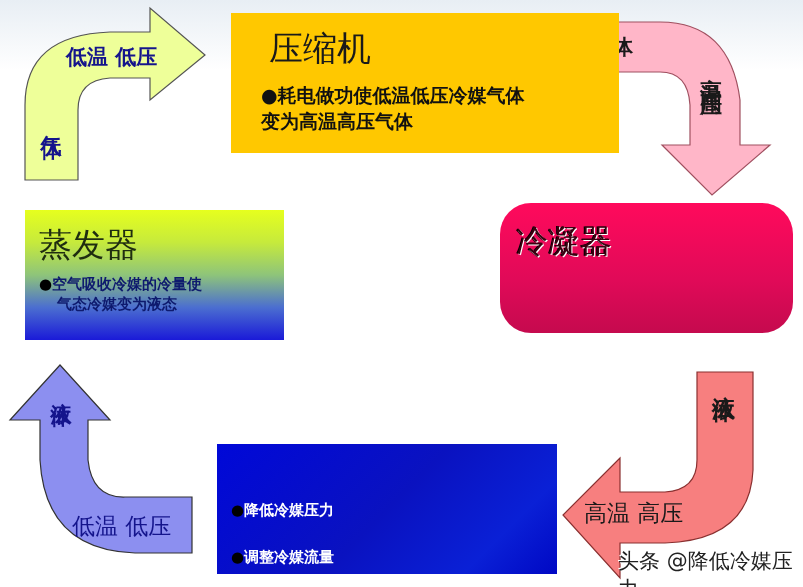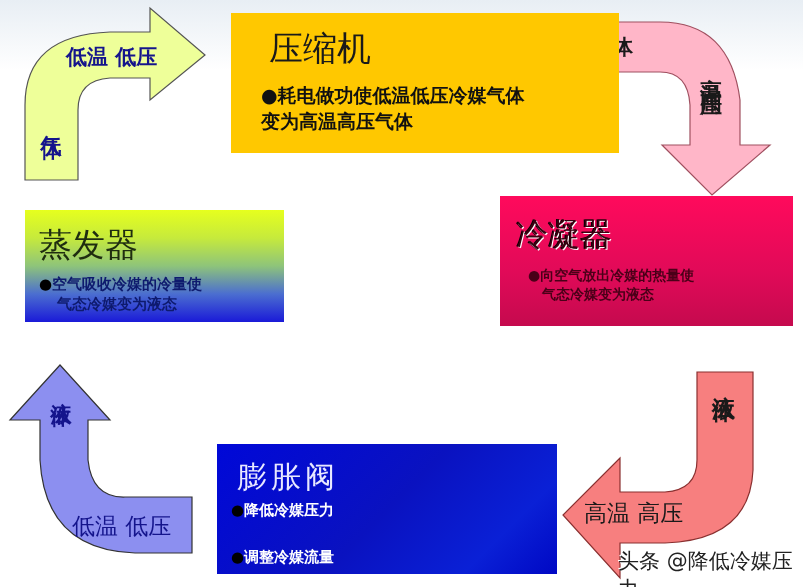--- a/index.html
+++ b/index.html
@@ -9,27 +9,27 @@
       font-family: "DejaVu Sans", sans-serif;
     }
     .box { position: absolute; box-sizing: border-box; }
     .title { position: absolute; font-family: "DejaVu Serif", serif; line-height: 1; }
     .desc { position: absolute; font-weight: bold; line-height: 1.35; }
 
     #compressor { left: 231px; top: 13px; width: 388px; height: 140px; background: #ffc800; }
     #compressor .title { left: 38px; top: 18px; font-size: 34px; color: #1a1a1a; }
     #compressor .desc { left: 30px; top: 70px; font-size: 19px; color: #111; }
 
-    #condenser { left: 500px; top: 196px; width: 293px; height: 130px;
-      background: linear-gradient(180deg, #ff0a5c 0%, #e00a58 60%, #c50a4e 100%); }
+    #condenser { left: 500px; top: 203px; width: 293px; height: 130px;
+      background: linear-gradient(180deg, #ff0a5c 0%, #e00a58 60%, #c50a4e 100%); border-radius: 31px; }
     #condenser .title { left: 16px; top: 22px; font-size: 32px; color: #3a0010;
       text-shadow: 1px 1px 0 #fff, -1px 0 0 #000; }
     #condenser .desc { left: 28px; top: 70px; font-size: 14px; color: #4a0018; }
 
-    #evaporator { left: 25px; top: 210px; width: 259px; height: 112px;
+    #evaporator { left: 25px; top: 210px; width: 259px; height: 130px;
       background: linear-gradient(180deg, #e6ff1e 0%, #c6ea3c 25%, #8ec47a 50%, #4b6ed0 75%, #1a1ad8 100%); }
     #evaporator .title { left: 14px; top: 18px; font-size: 33px; color: #1f2d10; }
     #evaporator .desc { left: 14px; top: 64px; font-size: 15px; color: #0e1a6e; }
 
     #expansion { left: 217px; top: 444px; width: 340px; height: 130px;
       background: linear-gradient(135deg, #0008d8 0%, #0a12c0 50%, #0a20d6 80%, #0008c4 100%); }
     #expansion .title { left: 20px; top: 18px; font-size: 30px; color: #e8e8ff; letter-spacing: 4px; }
     #expansion .desc1 { left: 14px; top: 56px; font-size: 15px; color: #ffffff; }
     #expansion .desc2 { left: 14px; top: 103px; font-size: 15px; color: #ffffff; }
     .bullet-dark { color: #000; }
@@ -72,36 +72,31 @@
 <div class="box" id="compressor">
   <div class="title">压缩机</div>
   <div class="desc">
     <span>●</span><span>耗电做功使低温低压冷媒气体</span><br>
     <span>变为高温高压气体</span>
   </div>
 </div>
 
 <div class="box" id="condenser">
   <div class="title">冷凝器</div>
-  <div class="desc">
-    <span>●</span><span>向空气放出冷媒的热量使</span><br>
-    <span style="padding-left:14px;">气态冷媒变为液态</span>
-  </div>
 </div>
 
 <div class="box" id="evaporator">
   <div class="title">蒸发器</div>
   <div class="desc">
     <span class="bullet-dark">●</span><span>空气吸收冷媒的冷量使</span><br>
     <span style="padding-left:18px;">气态冷媒变为液态</span>
   </div>
 </div>
 
 <div class="box" id="expansion">
-  <div class="title">膨胀阀</div>
   <div class="desc desc2">
     <span class="bullet-dark">●</span><span>调整冷媒流量</span>
   </div>
   <div class="desc desc1">
     <span class="bullet-dark">●</span><span>降低冷媒压力</span>
   </div>
 </div>
 
 <div id="watermark">头条 @降低冷媒压力</div>
 

